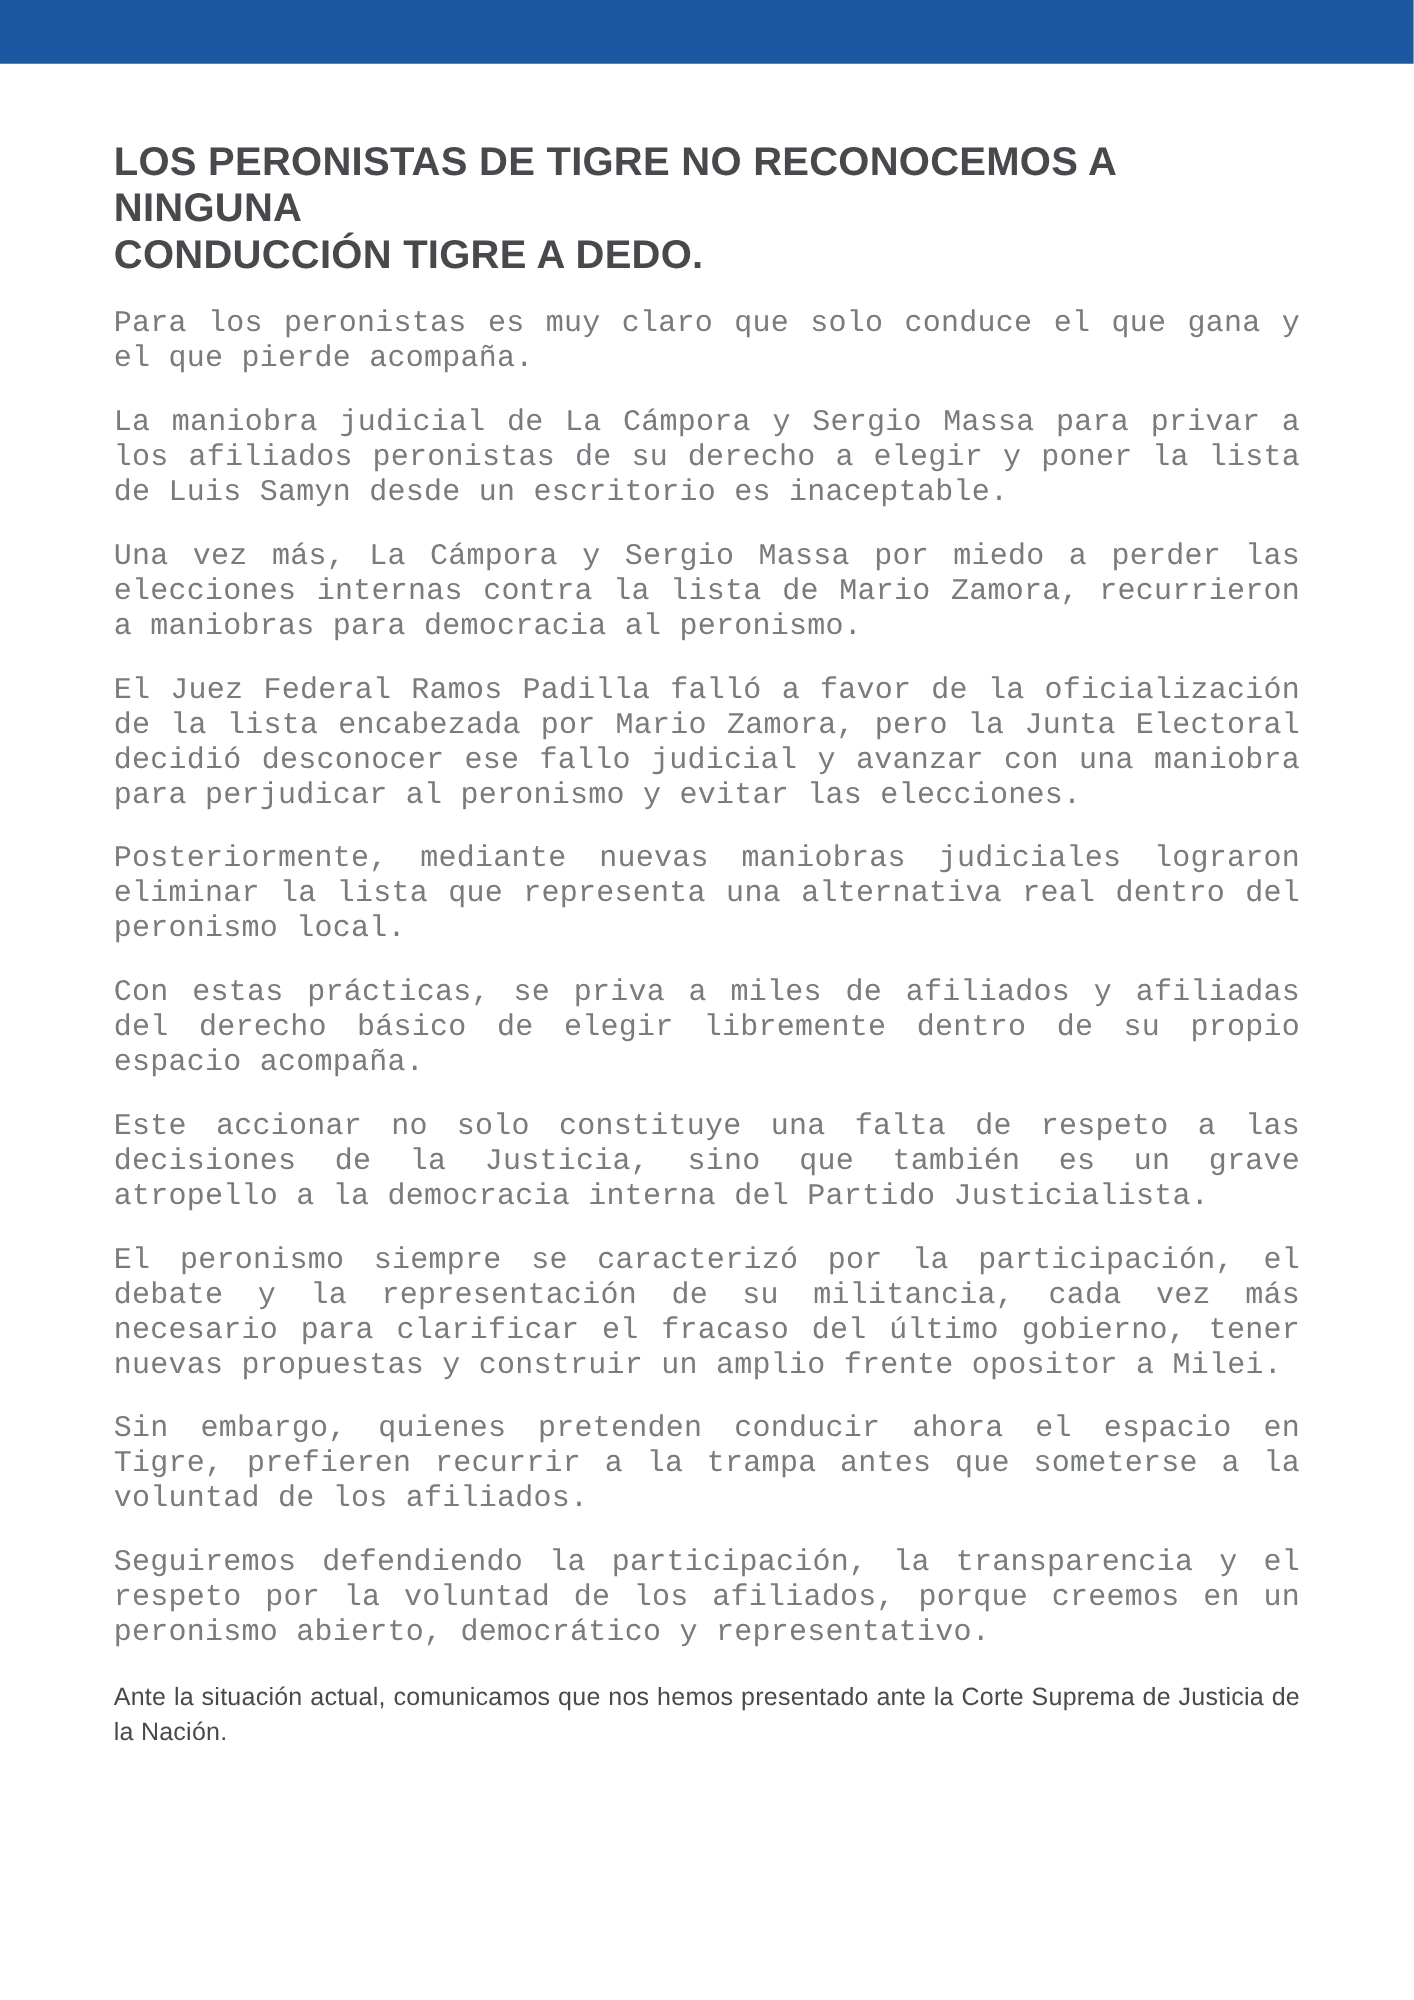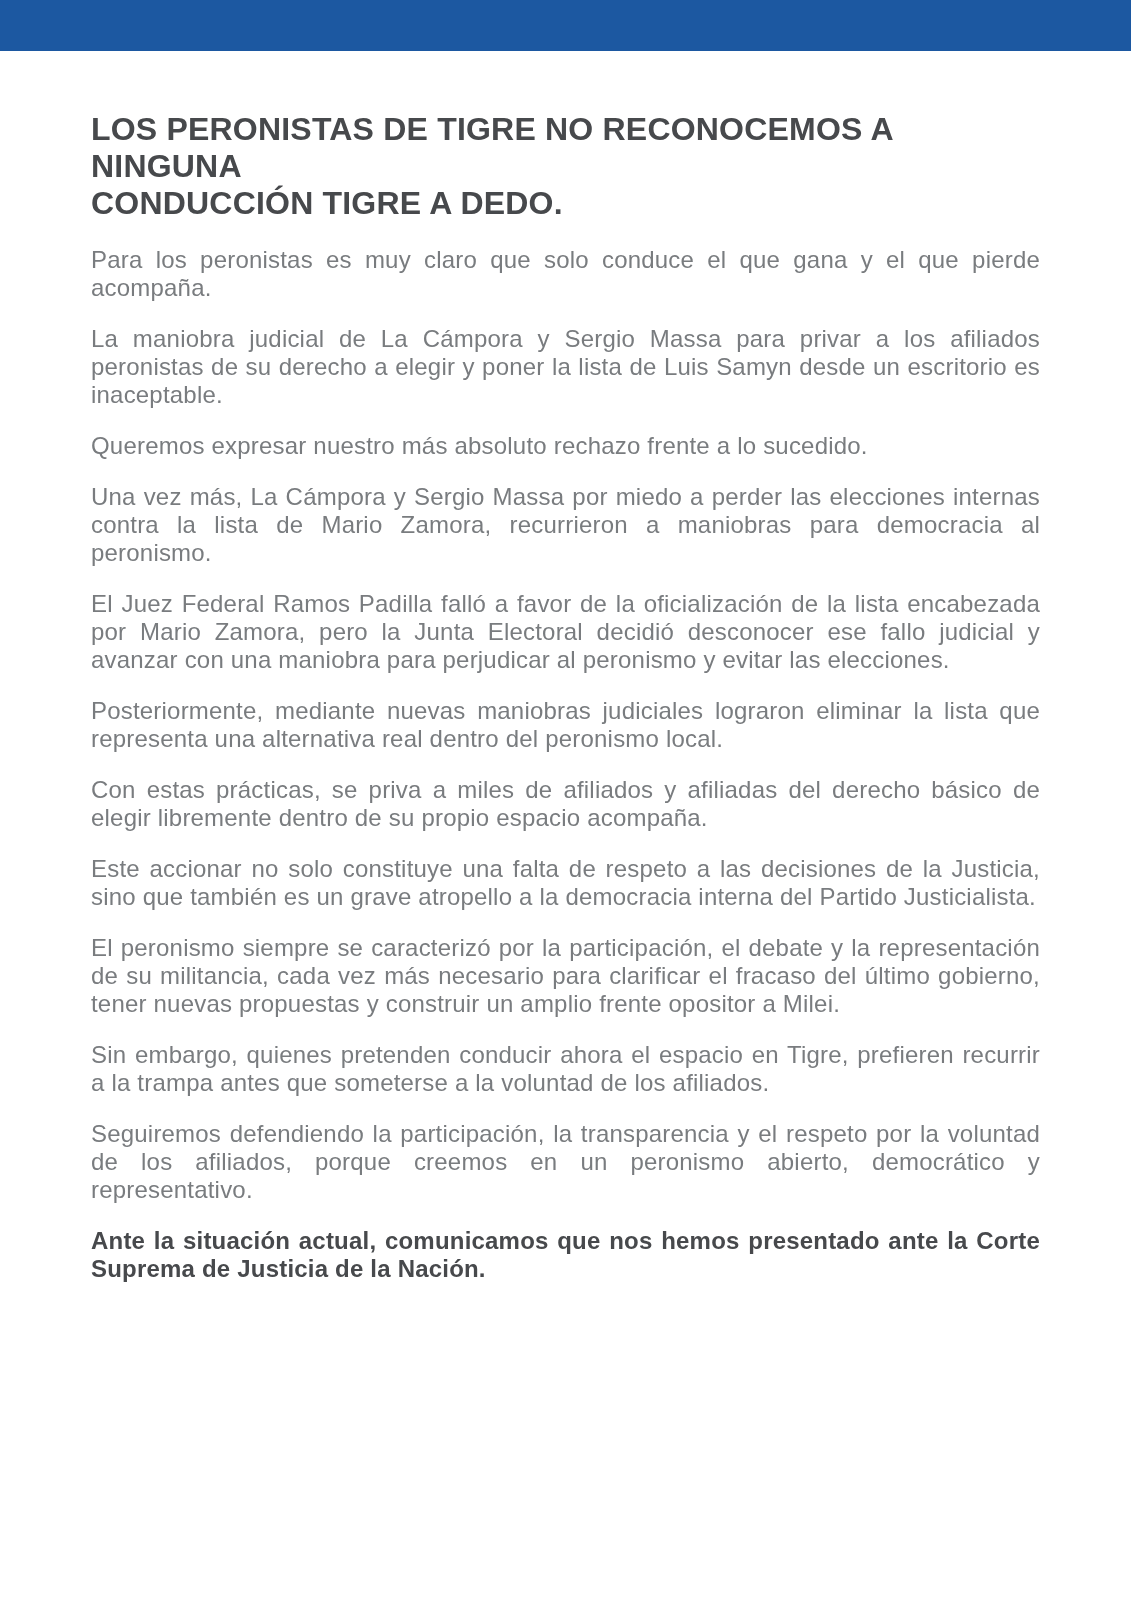--- a/index.html
+++ b/index.html
@@ -33,27 +33,28 @@
     color: var(--heading-text, #47494c);
   }
   .heading span { display: block; }
   .paragraphs p {
     margin: 0 0 23px 0;
     font-size: 24px;
     line-height: 28px;
     text-align: justify;
     letter-spacing: 0.2px;
     color: var(--body-text, #797c7f);
+    font-family: Liberation Mono, monospace;
   }
   .closing {
     margin: 0;
-    font-size: 24px;
+    font-size: 20px;
     line-height: 28px;
     text-align: justify;
-    font-weight: bold;
+    font-weight: normal;
     letter-spacing: 0.2px;
     color: var(--heading-text, #47494c);
   }
   .footer-band {
     height: 167px;
     background: var(--footer-band, #52c0ef);
     display: flex;
     align-items: center;
     justify-content: center;
     gap: 34px;
@@ -78,21 +79,20 @@
 
 <div class="content">
   <h1 class="heading">
     <span>LOS PERONISTAS DE TIGRE NO RECONOCEMOS A NINGUNA</span>
     <span>CONDUCCIÓN TIGRE A DEDO.</span>
   </h1>
 
   <div class="paragraphs">
       <p>Para los peronistas es muy claro que solo conduce el que gana y el que pierde acompaña.</p>
       <p>La maniobra judicial de La Cámpora y Sergio Massa para privar a los afiliados peronistas de su derecho a elegir y poner la lista de Luis Samyn desde un escritorio es inaceptable.</p>
-      <p>Queremos expresar nuestro más absoluto rechazo frente a lo sucedido.</p>
       <p>Una vez más, La Cámpora y Sergio Massa por miedo a perder las elecciones internas contra la lista de Mario Zamora, recurrieron a maniobras para democracia al peronismo.</p>
       <p>El Juez Federal Ramos Padilla falló a favor de la oficialización de la lista encabezada por Mario Zamora, pero la Junta Electoral decidió desconocer ese fallo judicial y avanzar con una maniobra para perjudicar al peronismo y evitar las elecciones.</p>
       <p>Posteriormente, mediante nuevas maniobras judiciales lograron eliminar la lista que representa una alternativa real dentro del peronismo local.</p>
       <p>Con estas prácticas, se priva a miles de afiliados y afiliadas del derecho básico de elegir libremente dentro de su propio espacio acompaña.</p>
       <p>Este accionar no solo constituye una falta de respeto a las decisiones de la Justicia, sino que también es un grave atropello a la democracia interna del Partido Justicialista.</p>
       <p>El peronismo siempre se caracterizó por la participación, el debate y la representación de su militancia, cada vez más necesario para clarificar el fracaso del último gobierno, tener nuevas propuestas y construir un amplio frente opositor a Milei.</p>
       <p>Sin embargo, quienes pretenden conducir ahora el espacio en Tigre, prefieren recurrir a la trampa antes que someterse a la voluntad de los afiliados.</p>
       <p>Seguiremos defendiendo la participación, la transparencia y el respeto por la voluntad de los afiliados, porque creemos en un peronismo abierto, democrático y representativo.</p>
     </div>
 

